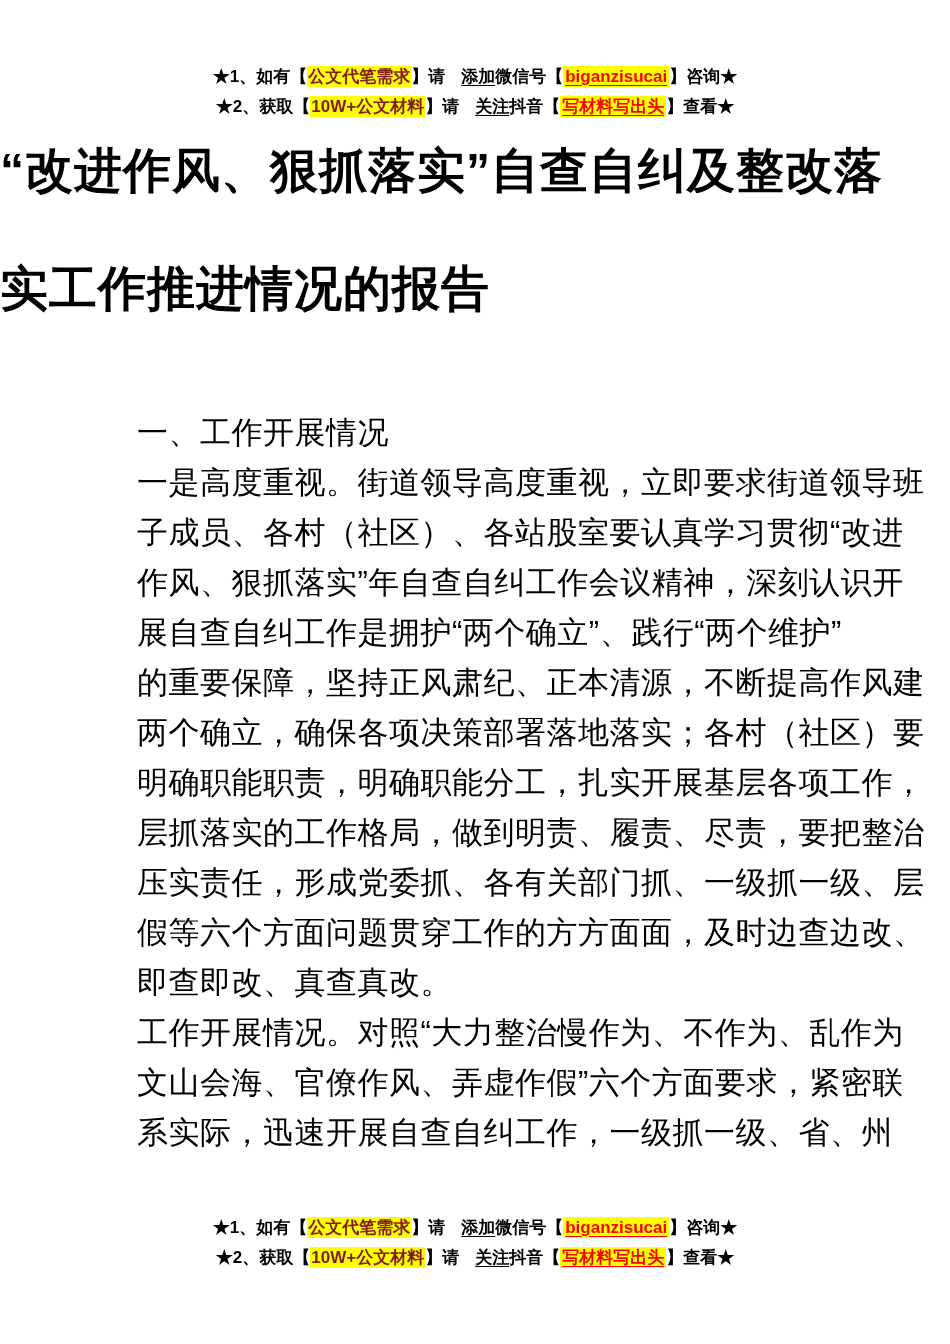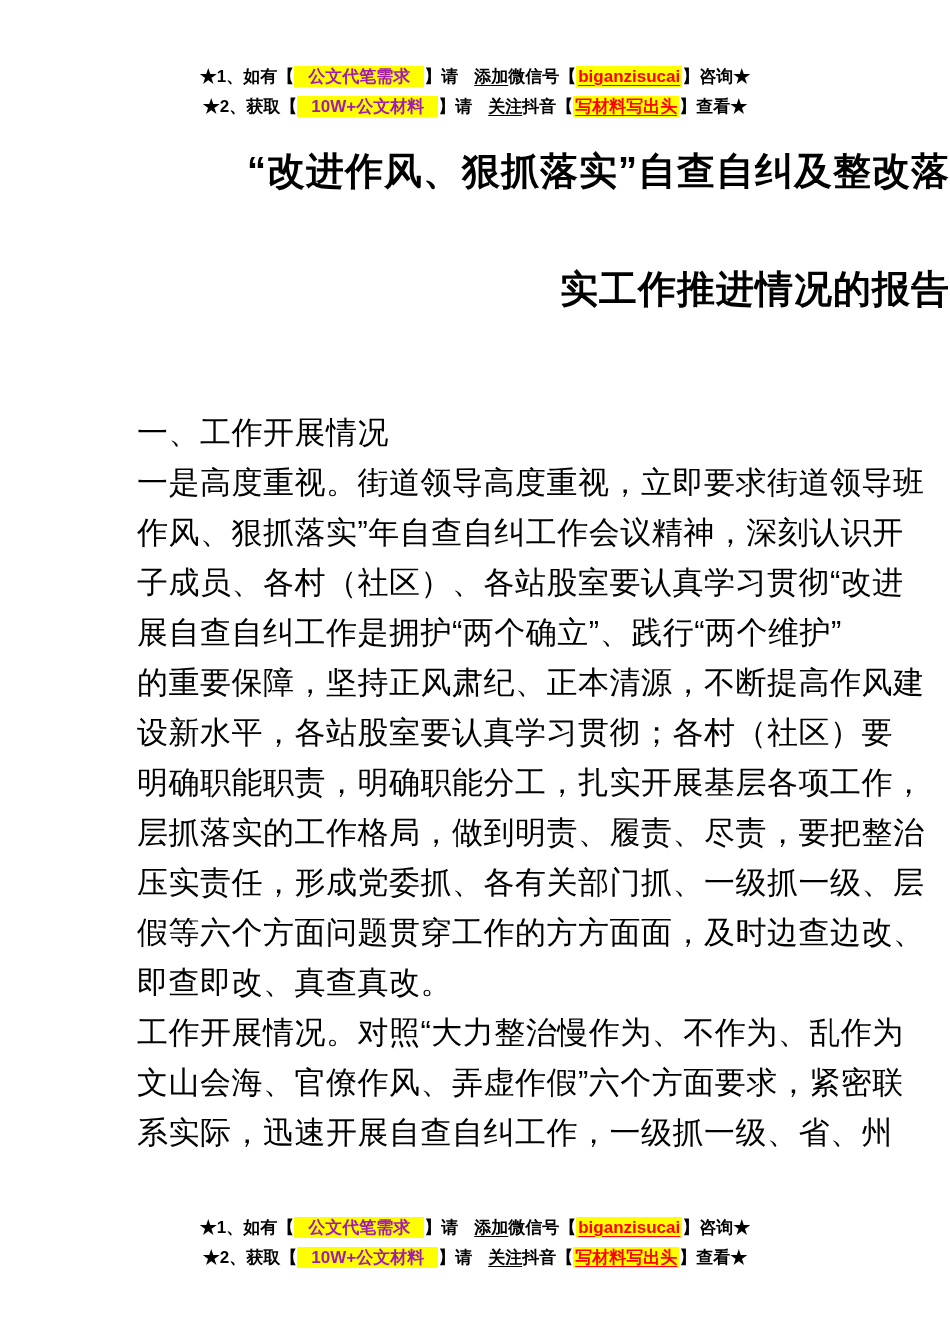--- a/index.html
+++ b/index.html
@@ -19,34 +19,34 @@
     right: 0;
     text-align: center;
     font-size: 17px;
     font-weight: bold;
     line-height: 30px;
     white-space: nowrap;
   }
   .promo-top { top: 62px; }
   .promo-bottom { top: 1213px; }
   .seg { white-space: pre; text-align: center; }
-  .seg.hl { color: #a21caf; background: #ffff00; padding: 1px 14px; }
+  .seg.hl { color: #7f1d1d; background: #ffff00; padding: 1px 1px; }
   .seg.u { text-decoration: underline; text-underline-offset: 3px; margin-left: 16px; }
   .seg.hl-u {
     color: #ff0000; background: #ffff00; padding: 1px 2px;
     text-decoration: underline; text-underline-offset: 3px;
   }
   
   .doc-title {
     position: absolute;
     top: 112px;
-    left: 8px;
+    left: 0;
     right: 0;
-    text-align: right;
-    font-size: 38px;
+    text-align: left;
+    font-size: 48px;
     font-weight: 900;
     line-height: 118px;
     letter-spacing: 1px;
     white-space: nowrap;
   }
   
   .doc-body {
     position: absolute;
     top: 408px;
     left: 137px;
@@ -68,25 +68,25 @@
   </div>
 
   <div class="doc-title">
     <div>“改进作风、狠抓落实”自查自纠及整改落</div>
     <div>实工作推进情况的报告</div>
   </div>
 
   <div class="doc-body">
       <div class="body-line">一、工作开展情况</div>
       <div class="body-line">一是高度重视。街道领导高度重视，立即要求街道领导班</div>
+      <div class="body-line">子成员、各村（社区）、各站股室要认真学习贯彻“改进</div>
       <div class="body-line">作风、狠抓落实”年自查自纠工作会议精神，深刻认识开</div>
-      <div class="body-line">子成员、各村（社区）、各站股室要认真学习贯彻“改进</div>
       <div class="body-line">展自查自纠工作是拥护“两个确立”、践行“两个维护”</div>
       <div class="body-line">的重要保障，坚持正风肃纪、正本清源，不断提高作风建</div>
-      <div class="body-line">设新水平，各站股室要认真学习贯彻；各村（社区）要</div>
+      <div class="body-line">两个确立，确保各项决策部署落地落实；各村（社区）要</div>
       <div class="body-line">明确职能职责，明确职能分工，扎实开展基层各项工作，</div>
       <div class="body-line">层抓落实的工作格局，做到明责、履责、尽责，要把整治</div>
       <div class="body-line">压实责任，形成党委抓、各有关部门抓、一级抓一级、层</div>
       <div class="body-line">假等六个方面问题贯穿工作的方方面面，及时边查边改、</div>
       <div class="body-line">即查即改、真查真改。</div>
       <div class="body-line">工作开展情况。对照“大力整治慢作为、不作为、乱作为</div>
       <div class="body-line">文山会海、官僚作风、弄虚作假”六个方面要求，紧密联</div>
       <div class="body-line">系实际，迅速开展自查自纠工作，一级抓一级、省、州</div>
     </div>
 

